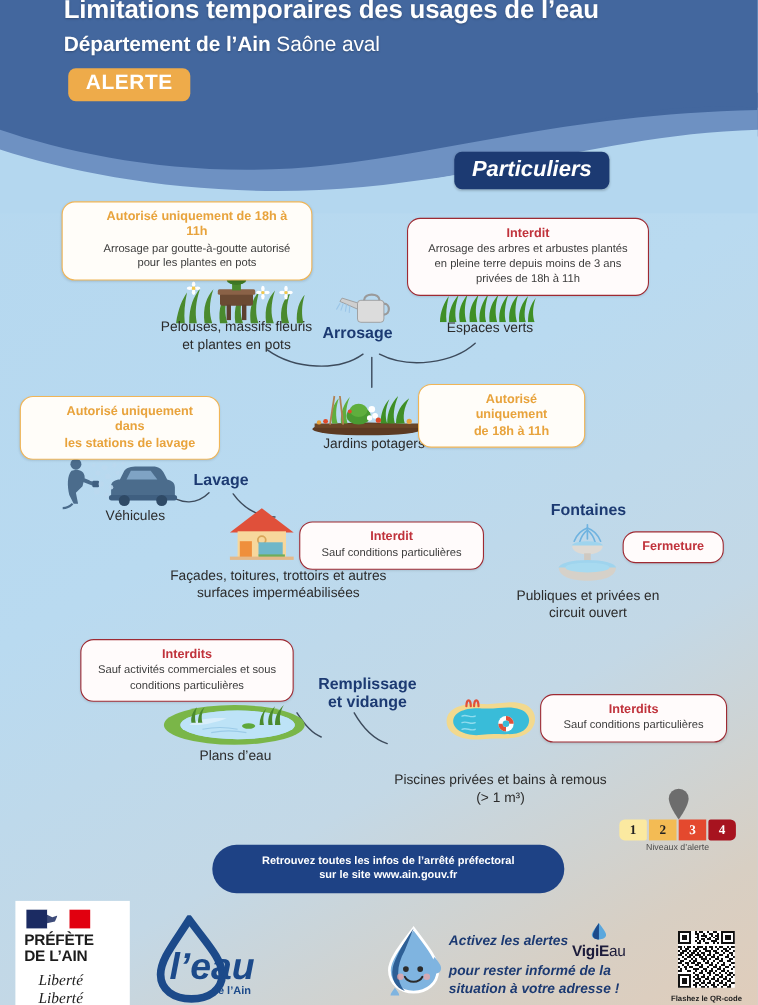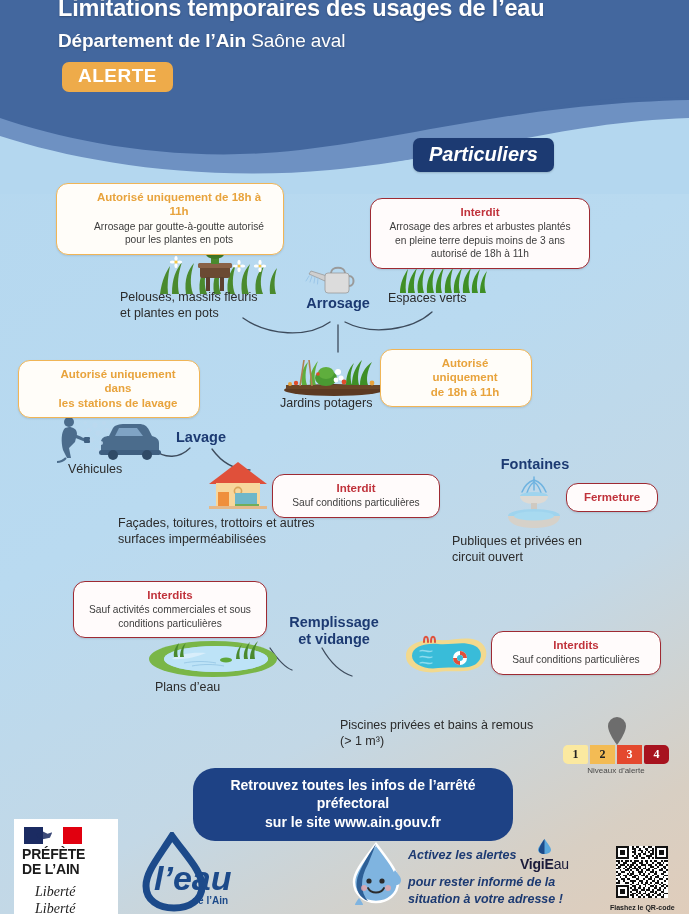--- a/index.html
+++ b/index.html
@@ -63,21 +63,21 @@
     box-shadow:0 1px 2px rgba(0,0,0,0.10);
   }
   .callout.orange { border:1.6px solid #f0b557;padding-left:30px; }
   .callout.red    { border:1.6px solid #9e2a33; background:#fffbfb; }
   .callout .ctitle { font-weight:bold; font-size:11.5px; line-height:1.25; }
   .callout.orange .ctitle { color:#e8a33c; }
   .callout.red .ctitle { color:#c0323b; }
   .callout .cbody { color:#3d3d3d; font-size:10.2px; line-height:1.32; margin-top:1px; }
 
   
-  .lbl { position:absolute; z-index:7; text-align:left; color:#2b2b2b;
+  .lbl { position:absolute; z-index:7; text-align:center; color:#2b2b2b;
          font-size:12.5px; line-height:1.28; }
   .cat { position:absolute; z-index:7; text-align:center; color:#1c3a72;
          font-size:14.5px; font-weight:bold; line-height:1.2; }
 
   .icon-holder { position:absolute; z-index:6; }
 
   
   .arcs { position:absolute; left:0; top:0; width:689px; height:914px; z-index:5; }
 
   
@@ -92,21 +92,21 @@
   .lvl.l3 { background:#e4492e; color:#fff; }
   .lvl.l4 { background:#a7131f; color:#fff; border-radius:2px 5px 5px 2px; }
   .levels-caption { text-align:center; font-size:8px; color:#4a4a4a; margin-top:2px; }
   .pin { position:absolute; left:606px; top:716px; z-index:10; }
 
   
   .info-banner {
     position:absolute; left:193px; top:768px; width:320px; z-index:9;
     background:#1e4285; color:#fff; border-radius:22px;
     text-align:center; padding:8px 10px 10px 10px;
-    font-size:14px; font-weight:bold; line-height:1.32;
+    font-size:10px; font-weight:bold; line-height:1.32;
   }
 
   
   .footer { position:absolute; left:0; top:818px; width:689px; height:96px; z-index:9; }
   .prefecture {
     position:absolute; left:14px; top:1px; width:104px; height:95px;
     background:#ffffff; padding:6px 8px 4px 8px;
   }
   .flag { display:flex; width:58px; height:17px; margin:2px 0 3px 2px; }
   .flag .b { flex:1; background:#1b2b62; }
@@ -177,21 +177,21 @@
       <span>Arrosage par goutte-à-goutte autorisé</span><br>
       <span>pour les plantes en pots</span>
     </div>
   </div>
 
   <div class="callout red" style="left:370px; top:198px; width:220px;">
     <div class="ctitle">Interdit</div>
     <div class="cbody">
       <span>Arrosage des arbres et arbustes plantés</span><br>
       <span>en pleine terre depuis moins de 3 ans</span><br>
-      <span>autorisé de 18h à 11h</span>
+      <span>privées de 18h à 11h</span>
     </div>
   </div>
 
   <div class="icon-holder" style="left:150px; top:246px;">
     <svg width="130" height="48" viewBox="0 0 130 48">
       <g fill="#4a8a2e">
         <path d="M10,48 C12,34 16,26 20,20 C18,30 17,39 18,48 Z"></path>
         <path d="M22,48 C22,32 26,24 32,16 C28,28 27,38 29,48 Z"></path>
         <path d="M36,48 C34,33 38,24 44,17 C40,29 40,39 43,48 Z"></path>
         <path d="M50,48 C48,34 52,25 58,18 C54,30 54,40 57,48 Z"></path>
@@ -252,21 +252,21 @@
       <path d="M26,11 C26,4 40,4 40,11" fill="none" stroke="#9a9a9a" stroke-width="2"></path>
       <path d="M44,14 C50,14 50,24 44,24" fill="none" stroke="#9a9a9a" stroke-width="2"></path>
       <g stroke="#9cc6e8" stroke-width="1" stroke-linecap="round">
         <line x1="7" y1="14" x2="5" y2="20"></line>
           <line x1="10" y1="15" x2="9" y2="21"></line>
         <line x1="13" y1="16" x2="12.5" y2="22"></line>
           <line x1="4" y1="14" x2="1" y2="19"></line>
       </g>
     </svg>
   </div>
-  <div class="cat" style="left:288px; top:295px; width:100px;">Arrosage</div>
+  <div class="cat" style="left:275px; top:295px; width:100px;">Arrosage</div>
 
   <div class="icon-holder" style="left:398px; top:265px;">
     <svg width="90" height="28" viewBox="0 0 90 28">
       <g fill="#3f8f26">
         <path d="M2,28 C2,18 6,10 10,4 C8,13 7,21 8,28 Z"></path>
         <path d="M10,28 C10,16 14,9 19,3 C16,12 15,21 17,28 Z"></path>
         <path d="M20,28 C18,17 22,9 27,3 C24,13 24,21 26,28 Z"></path>
         <path d="M29,28 C28,16 32,9 37,3 C34,13 34,21 36,28 Z"></path>
         <path d="M38,28 C37,17 41,9 46,2 C43,12 42,21 44,28 Z"></path>
         <path d="M47,28 C46,16 50,9 55,3 C52,13 52,21 54,28 Z"></path>
@@ -481,21 +481,21 @@
       <path d="M60,33 A7,7 0 0,1 53,26 L57,26 A3,3 0 0,0 60,29 Z" fill="#e0503a"></path>
       <circle cx="60" cy="26" r="3" fill="#39bcd9"></circle>
     </svg>
   </div>
 
   <div class="callout red" style="left:491px; top:631px; width:170px;">
     <div class="ctitle">Interdits</div>
     <div class="cbody">Sauf conditions particulières</div>
   </div>
 
-  <div class="lbl" style="left:340px; top:717px; width:230px;">
+  <div class="lbl" style="left:340px; top:701px; width:230px;">
     <span>Piscines privées et bains à remous</span><br>
     <span>(&gt; 1 m³)</span>
   </div>
 
   <svg class="pin" width="22" height="30" viewBox="0 0 22 30">
     <path d="M11,29 C11,29 2,17 2,10 A9,9 0 0,1 20,10 C20,17 11,29 11,29 Z" fill="#6d6d6d"></path>
   </svg>
   <div class="levels">
     <div class="levels-row">
       <div class="lvl l1">1</div>

